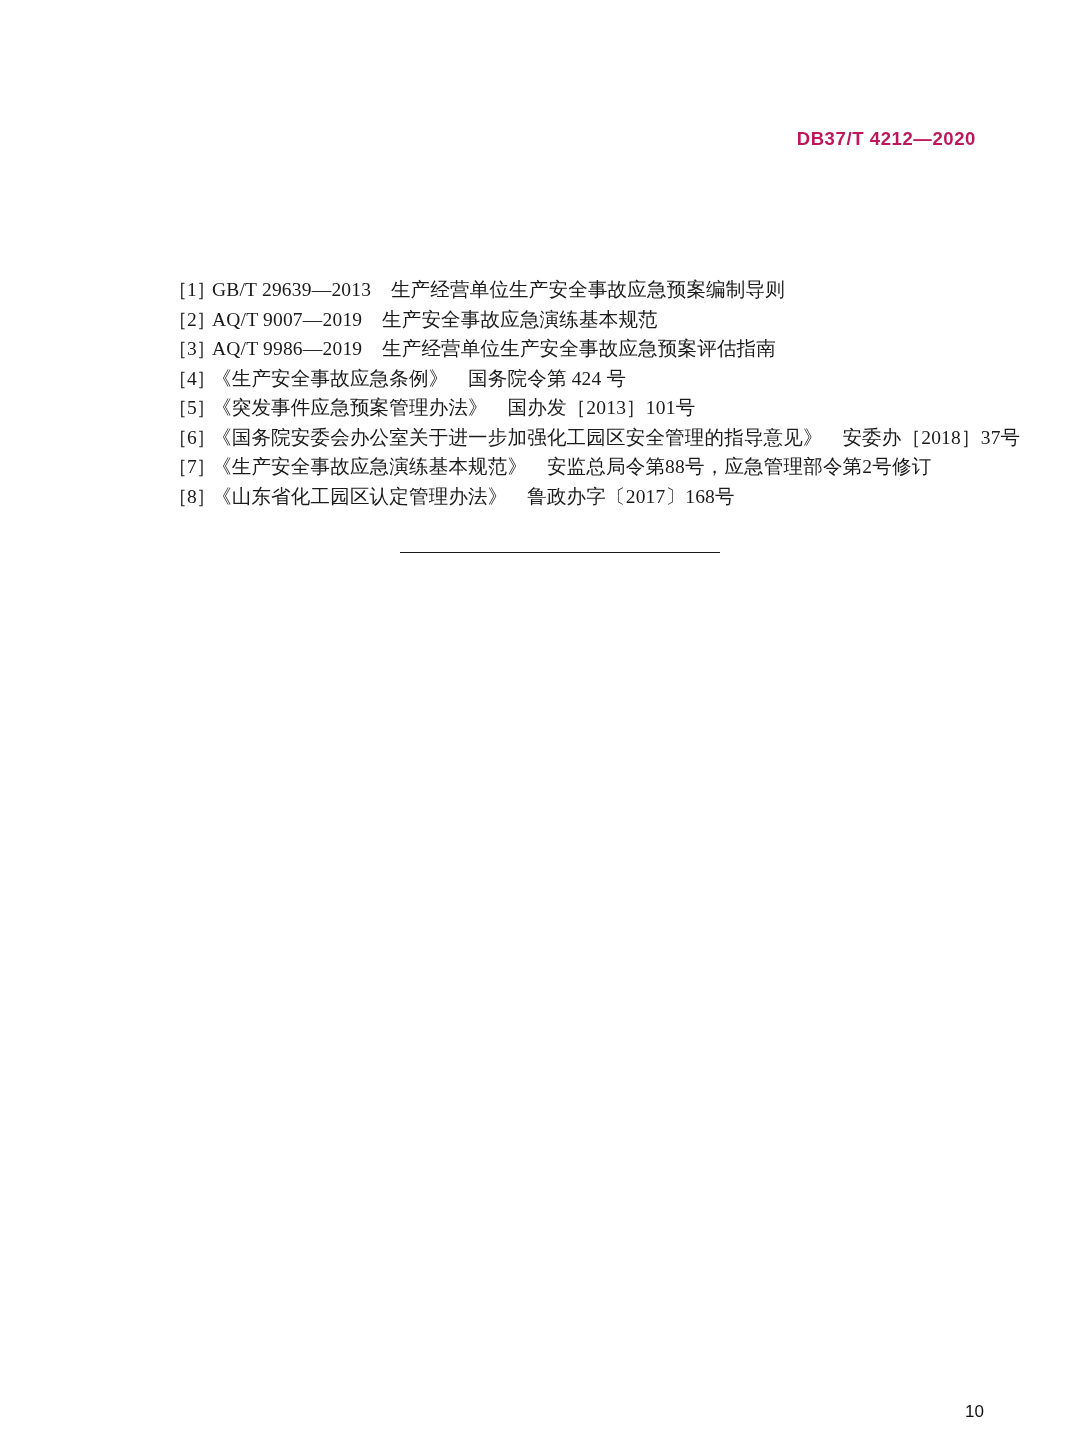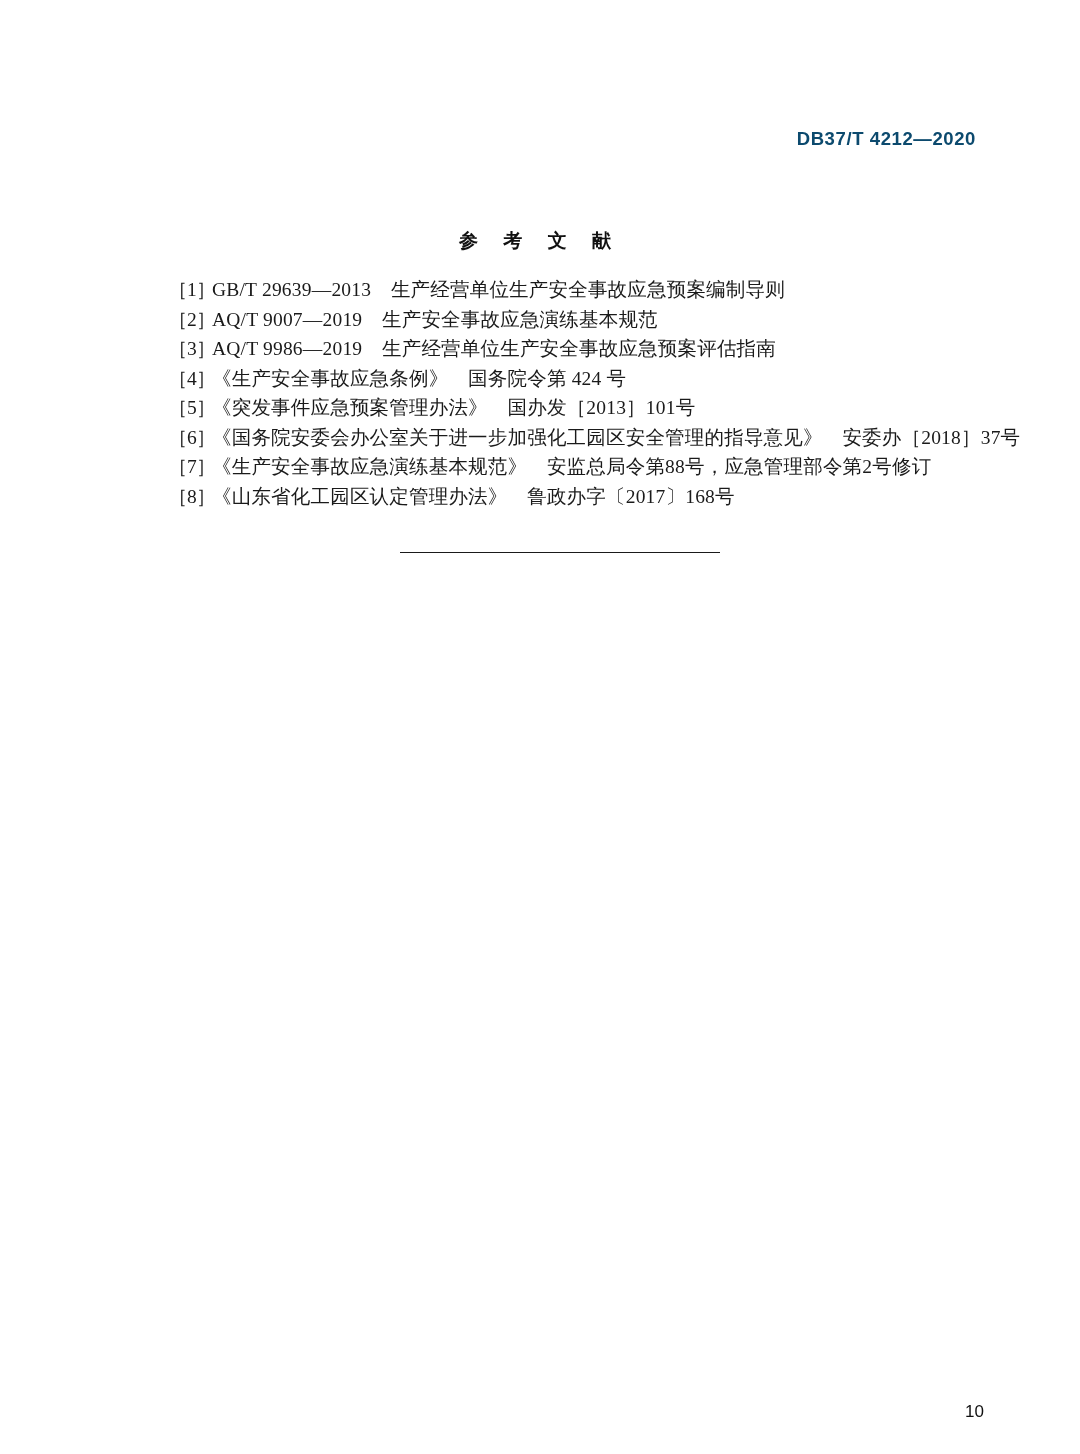--- a/index.html
+++ b/index.html
@@ -17,21 +17,21 @@
     overflow: hidden;
   }
   .header {
     position: absolute;
     top: 128px;
     right: 104px;
     font-family: "Liberation Sans", sans-serif;
     font-size: 18.5px;
     font-weight: bold;
     letter-spacing: 0.6px;
-    color: #0c4a6e;
+    color: #be185d;
     white-space: nowrap;
   }
   .section-title {
     position: absolute;
     top: 228px;
     left: 0;
     width: 1080px;
     text-align: center;
     font-family: "Liberation Sans", sans-serif;
     font-size: 19px;
@@ -81,21 +81,20 @@
     color: #111;
   }
 </style>
 </head>
 <body>
 
 <div class="page">
 
   <div class="header">DB37/T 4212—2020</div>
 
-  <div class="section-title">参 考 文 献</div>
 
   <div class="ref-list">
 
     <div class="ref-item">
       <span class="ref-num">［1］</span>
       <span class="ref-text">GB/T 29639—2013 生产经营单位生产安全事故应急预案编制导则</span>
     </div>
 
     <div class="ref-item">
       <span class="ref-num">［2］</span>

